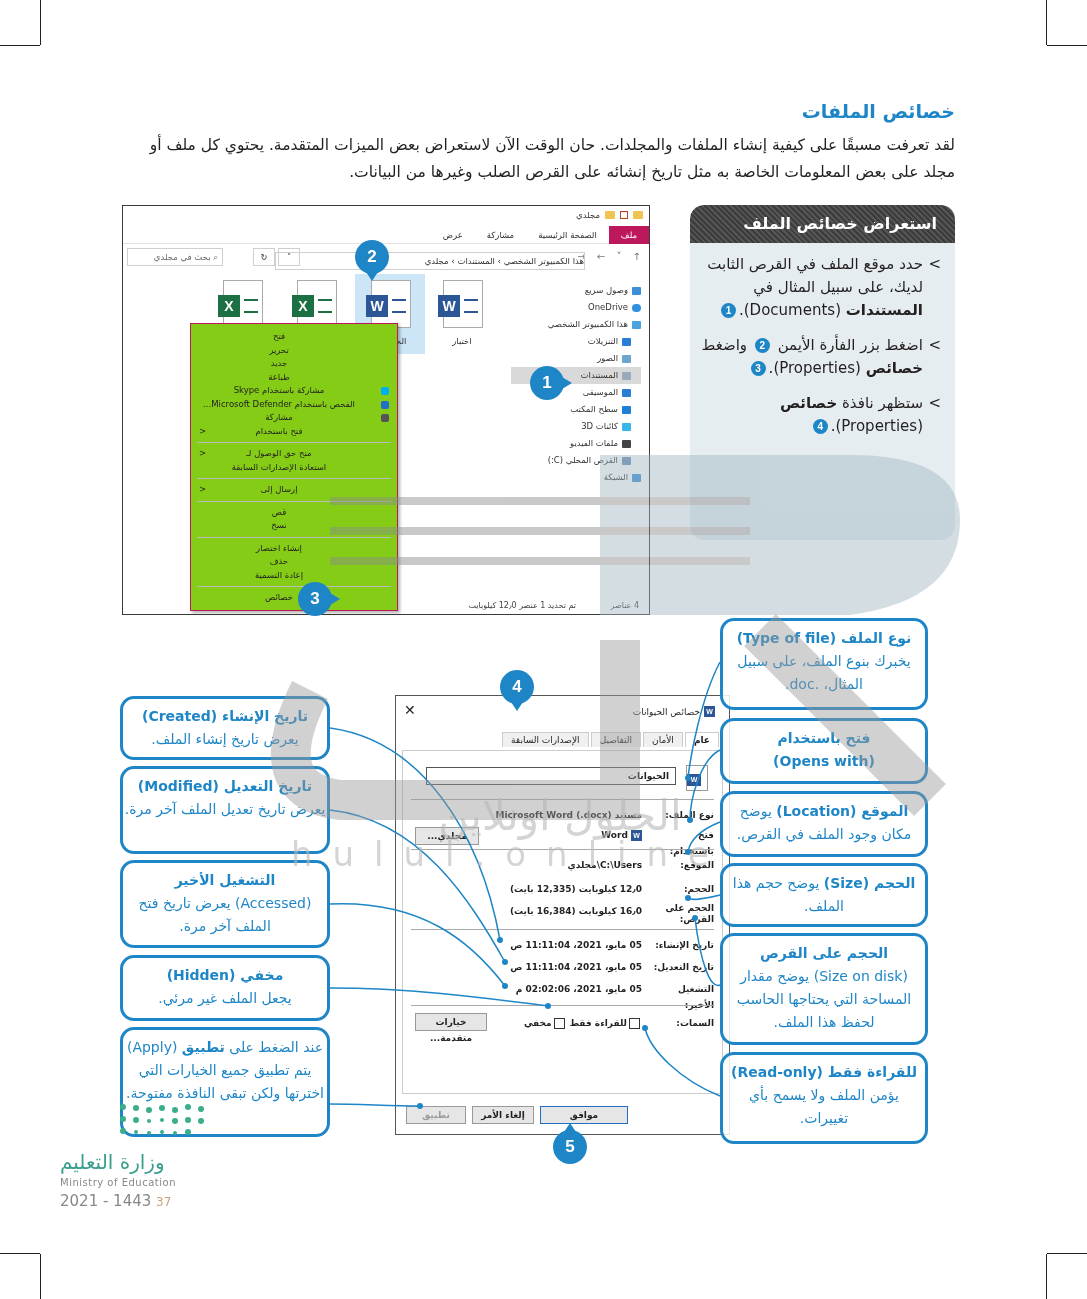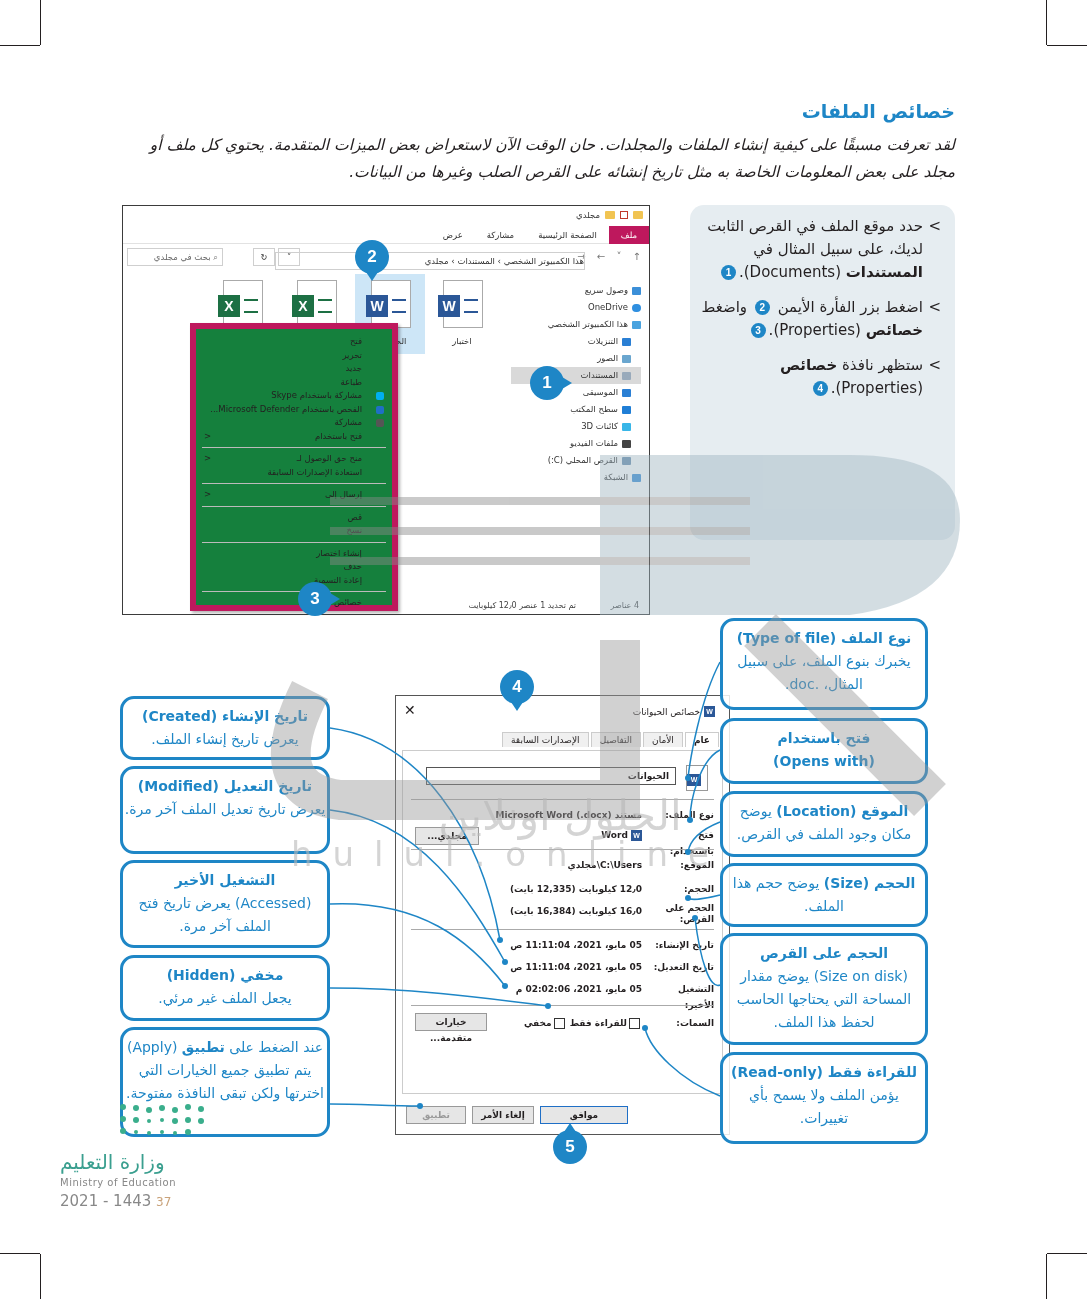--- a/index.html
+++ b/index.html
@@ -3,21 +3,21 @@
 <meta charset="utf-8">
 <style>
   * { box-sizing: border-box; margin: 0; padding: 0; }
   html, body { width: 1087px; height: 1299px; background: #ffffff; overflow: hidden; }
   body { position: relative; font-family: "DejaVu Sans", sans-serif; color: #231f20; }
 
   .crop { position: absolute; background: #231f20; }
 
   
   #section-title { position: absolute; top: 100px; right: 132px; font-size: 19px; font-weight: bold; color: #1e86c6; direction: rtl; }
-  #intro { position: absolute; top: 132px; right: 132px; width: 840px; font-size: 15.5px; line-height: 27px; direction: rtl; text-align: right; font-style: italic; }
+  #intro { position: absolute; top: 132px; right: 132px; width: 840px; font-size: 15.5px; line-height: 27px; direction: rtl; text-align: right; }
 
   
   #explorer { position: absolute; left: 122px; top: 205px; width: 528px; height: 410px; border: 1.5px solid #3b3b3b; background: #fff; overflow: hidden; font-size: 8.5px; color: #333; }
   #explorer .titlebar { position: absolute; top: 4px; right: 6px; direction: rtl; display: flex; gap: 5px; align-items: center; }
   .folder-glyph { display: inline-block; width: 10px; height: 8px; background: #f1c452; border-radius: 1px; }
   .check-glyph { display: inline-block; width: 8px; height: 8px; border: 1px solid #c0392b; }
   #explorer .ribbon { position: absolute; top: 20px; right: 0; left: 0; height: 18px; direction: rtl; display: flex; align-items: center; border-bottom: 1px solid #e2e2e2; }
   #explorer .ribbon span { padding: 0 12px; line-height: 18px; }
   #explorer .ribbon span.active { background: #be185d; color: #fff; font-family: Liberation Serif, serif; }
   #explorer .addrrow { position: absolute; top: 42px; right: 4px; left: 4px; height: 20px; }
@@ -34,21 +34,21 @@
   .file { position: absolute; top: 0; width: 70px; height: 80px; }
   .file.selected { background: #cde6f7; }
   .doc { position: absolute; left: 16px; top: 6px; width: 40px; height: 48px; border: 1px solid #aaa; background: #fff; }
   .doc .badge { position: absolute; left: -6px; top: 14px; width: 22px; height: 22px; color: #fff; font-weight: bold; font-size: 14px; text-align: center; line-height: 22px; font-family: "Liberation Sans", sans-serif; }
   .doc .lines { position: absolute; left: 20px; top: 18px; width: 14px; height: 14px; border-top: 2px solid #2b5797; border-bottom: 2px solid #2b5797; }
   .file .fname { position: absolute; top: 62px; width: 100%; text-align: center; font-size: 8.5px; }
   .status { position: absolute; bottom: 4px; right: 10px; direction: rtl; font-size: 8px; color: #444; }
   .status span { margin-left: 32px; }
 
   
-  #ctx { position: absolute; left: 190px; top: 323px; width: 208px; height: 288px; background: #15803d; border: 6px solid #be185d; box-shadow: 2px 2px 3px rgba(0,0,0,0.3); font-size: 8.5px; direction: rtl; padding-top: 6px; }
+  #ctx { position: absolute; left: 190px; top: 323px; width: 208px; height: 288px; background: #84cc16; border: 1px solid #be185d; box-shadow: 2px 2px 3px rgba(0,0,0,0.3); font-size: 8.5px; direction: rtl; padding-top: 6px; text-align: center; }
   #ctx .mi { height: 13.5px; line-height: 13.5px; padding-right: 30px; position: relative; }
   #ctx .mi .sub-arrow { position: absolute; left: 8px; top: 0; }
   #ctx .mi .mi-icon { position: absolute; right: 8px; top: 3px; width: 8px; height: 8px; border-radius: 2px; }
   #ctx .sep { height: 1px; background: #bbb; margin: 4px 6px; }
 
   
   #steps { position: absolute; left: 690px; top: 205px; width: 265px; height: 335px; background: #e6edf1; border-radius: 14px; overflow: hidden; }
   #steps .head { height: 38px; background: repeating-linear-gradient(45deg, #3c3c3c 0 2px, #555 2px 4px); color: #fff; font-size: 16px; font-weight: bold; direction: rtl; padding-right: 18px; line-height: 38px; border-radius: 14px 14px 0 0; }
   #steps ul { list-style: none; direction: rtl; padding: 10px 14px 0 8px; }
   #steps li { font-size: 15px; line-height: 23px; margin-bottom: 12px; position: relative; padding-right: 18px; }
@@ -242,20 +242,21 @@
     <div class="mi"><span>نسخ</span></div>
     <div class="sep"></div>
     <div class="mi"><span>إنشاء اختصار</span></div>
     <div class="mi"><span>حذف</span></div>
     <div class="mi"><span>إعادة التسمية</span></div>
     <div class="sep"></div>
     <div class="mi"><span>خصائص</span></div>
   </div>
 
 <div id="steps">
+  <div class="head">استعراض خصائص الملف</div>
   <ul>
     <li><span>حدد موقع الملف في القرص الثابت لديك، على سبيل المثال في </span><b>المستندات</b><span> (Documents).</span><span class="num">1</span></li>
     <li><span>اضغط بزر الفأرة الأيمن </span><span class="num">2</span><span> واضغط </span><b>خصائص</b><span> (Properties).</span><span class="num">3</span></li>
     <li><span>ستظهر نافذة </span><b>خصائص</b><span> (Properties).</span><span class="num">4</span></li>
   </ul>
 </div>
 
 <div id="dialog">
   <div class="dtitle">
     <span class="wicon">W</span>

